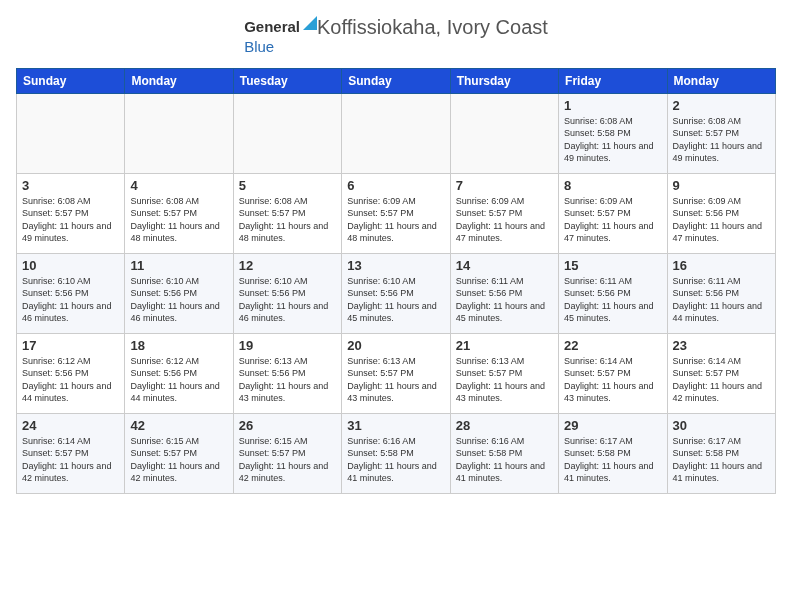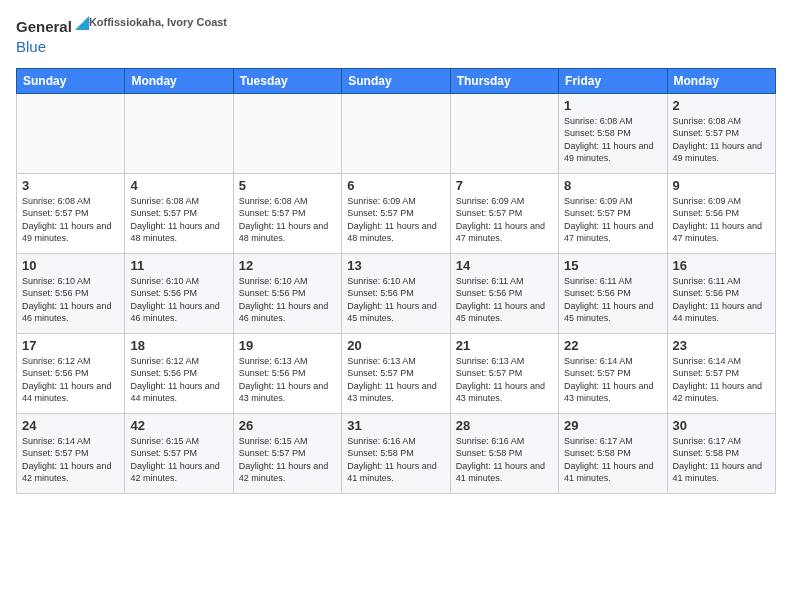--- a/index.html
+++ b/index.html
@@ -5,38 +5,38 @@
     * { box-sizing: border-box; margin: 0; padding: 0; }
     body {
       font-family: Arial, sans-serif;
       background: #fff;
       width: 792px;
       min-height: 612px;
       padding: 16px;
     }
     .header {
       display: flex;
-      justify-content: flex-start;
+      justify-content: center;
       align-items: flex-start;
       margin-bottom: 12px;
     }
     .logo {
       display: flex;
       flex-direction: column;
       font-size: 13px;
       font-weight: bold;
       color: #333;
       line-height: 1.2;
     }
     .title-section { text-align: right; }
     .title-section h1 { font-size: 32px; color: #333; font-weight: normal; }
-    .title-section h2 { font-size: 11px; color: #555; font-weight: bold; }
+    .title-section h2 { font-size: 20px; color: #555; font-weight: normal; }
     .calendar { width: 100%; border-collapse: collapse; }
     .calendar thead tr th {
-      background: #3b82f6;
+      background: #1d4ed8;
       color: #fff;
       padding: 5px 6px;
       font-size: 12px;
       font-weight: bold;
       text-align: left;
       border: 1px solid #1a5a9a;
     }
     .calendar tbody tr td {
       vertical-align: top;
       border: 1px solid #ccc;

